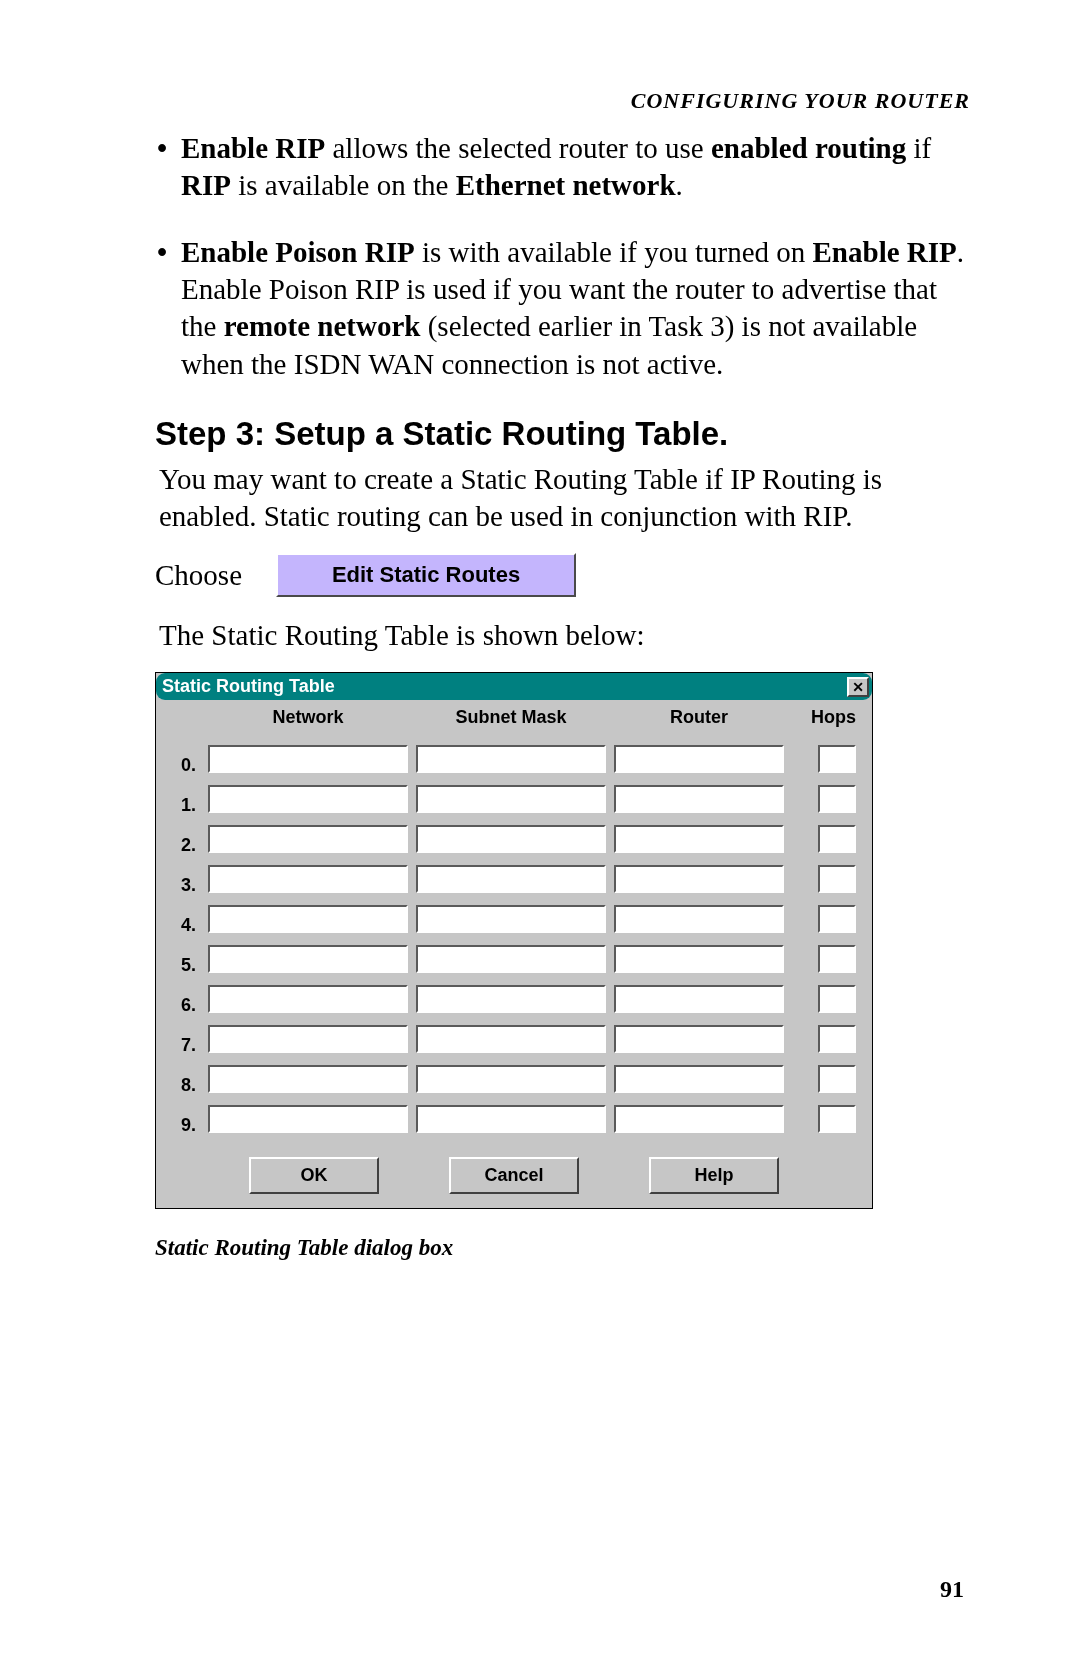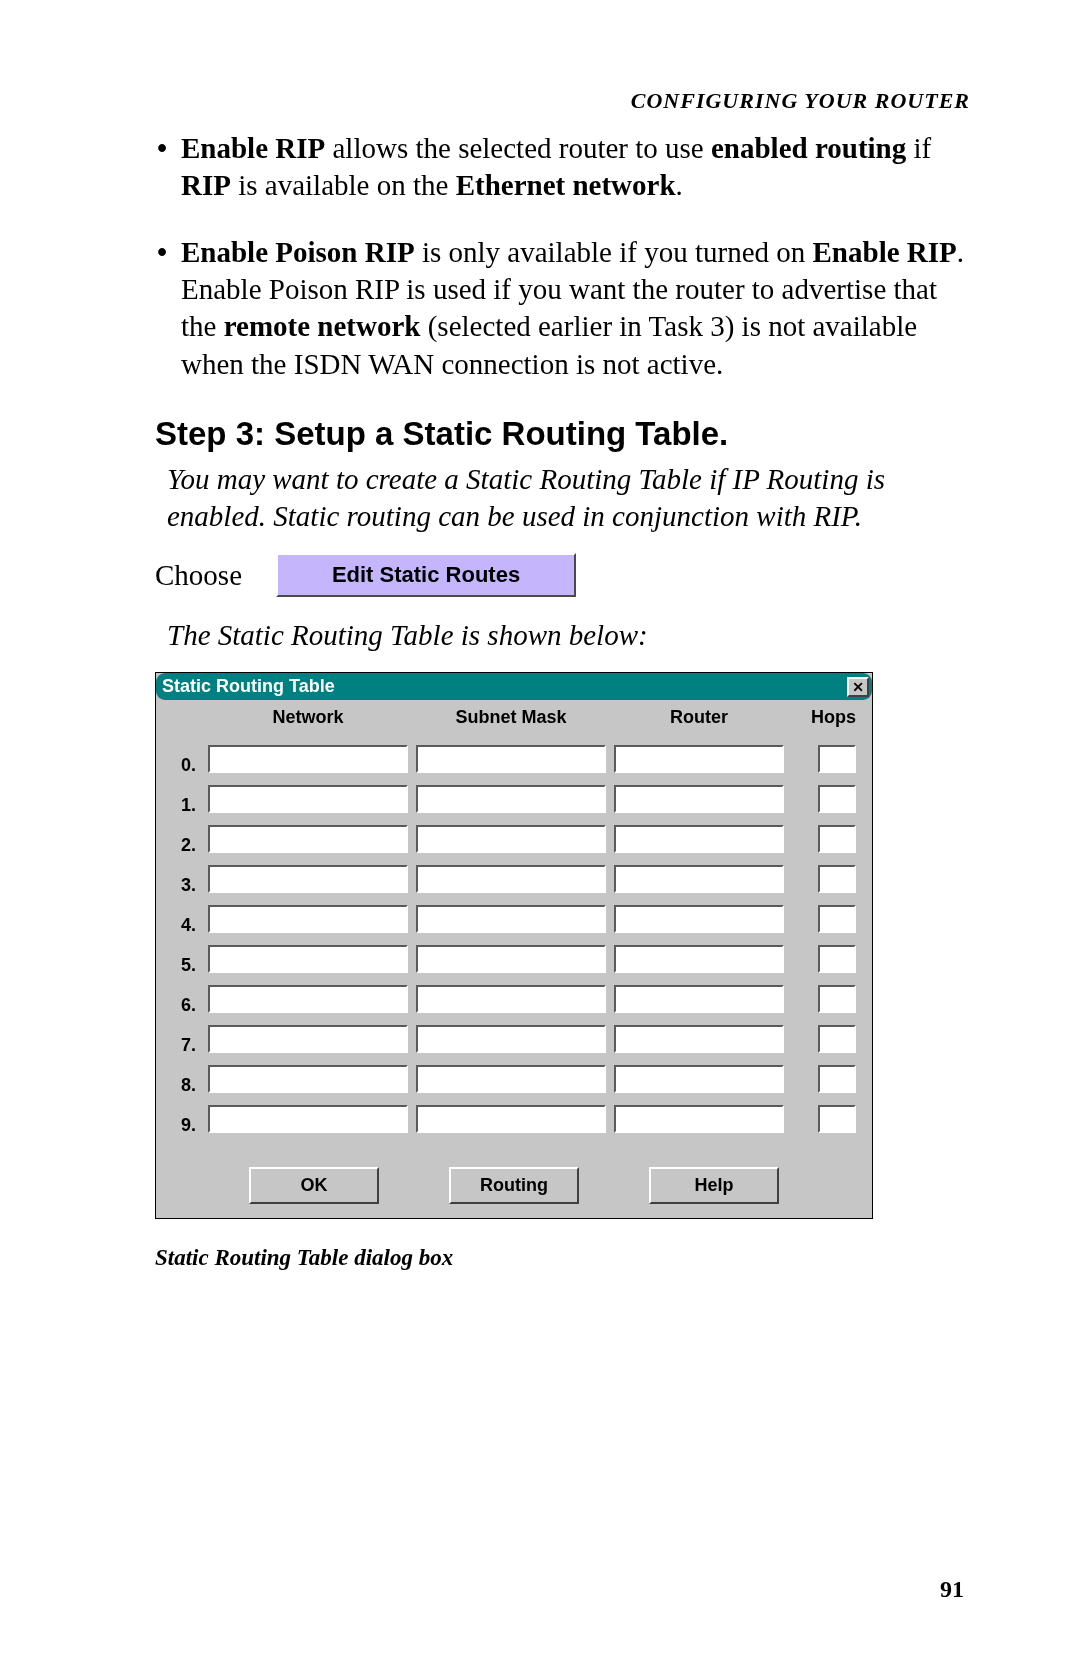--- a/index.html
+++ b/index.html
@@ -45,21 +45,21 @@
     top: 0;
     font-weight: bold;
   }
   .b { font-weight: bold; }
   .step-heading {
     font-family: Arial, Helvetica, sans-serif;
     font-weight: bold;
     font-size: 33px;
     margin: 8px 0 6px 0;
   }
-  .para { margin: 0 0 18px 12px; font-style: italic; }
+  .para { margin: 0 0 18px 4px; }
   .choose-row {
     display: flex;
     align-items: center;
     gap: 34px;
     margin-bottom: 20px;
   }
   .edit-static-btn {
     display: inline-block;
     background: #c4b5fd;
     border-top: 2px solid #ffffff;
@@ -145,21 +145,21 @@
     margin-bottom: 12px;
     font-family: Arial, sans-serif;
     font-size: 16px;
     padding: 0 4px;
   }
   .sunken-input.hops { width: 38px; justify-self: end; }
   .dialog-buttons {
     display: flex;
     justify-content: center;
     gap: 70px;
-    margin-top: 22px;
+    margin-top: 12px;
   }
   .win-button {
     min-width: 130px;
     text-align: center;
     font-family: Arial, Helvetica, sans-serif;
     font-weight: bold;
     font-size: 18px;
     padding: 5px 10px;
     background: #c6c6c6;
     border-top: 2px solid #ffffff;
@@ -192,21 +192,21 @@
   <div class="running-header">CONFIGURING YOUR ROUTER</div>
 
   <div class="body-text">
     <ul class="bullets">
       <li>
         <span class="bullet-dot">•</span>
         <span class="b">Enable RIP</span><span> allows the selected router to use </span><span class="b">enabled routing</span><span> if </span><span class="b">RIP</span><span> is available on the </span><span class="b">Ethernet network</span><span>.</span>
       </li>
       <li>
         <span class="bullet-dot">•</span>
-        <span class="b">Enable Poison RIP</span><span> is only available if you turned on </span><span class="b">Enable RIP</span><span>.  Enable Poison RIP is used if you want the router to advertise that the </span><span class="b">remote network</span><span> (selected earlier in Task 3) is not available when the ISDN WAN connection is not active.</span>
+        <span class="b">Enable Poison RIP</span><span> is with available if you turned on </span><span class="b">Enable RIP</span><span>.  Enable Poison RIP is used if you want the router to advertise that the </span><span class="b">remote network</span><span> (selected earlier in Task 3) is not available when the ISDN WAN connection is not active.</span>
       </li>
     </ul>
 
     <div class="step-heading">Step 3: Setup a Static Routing Table.</div>
     <p class="para">You may want to create a Static Routing Table if IP Routing is enabled. Static routing can be used in conjunction with RIP.</p>
 
     <div class="choose-row">
       <span>Choose</span>
       <span class="edit-static-btn">Edit Static Routes</span>
     </div>
@@ -296,21 +296,21 @@
             <input class="sunken-input" style="">
             <input class="sunken-input" style="">
             <input class="sunken-input" style="">
             <input class="sunken-input hops" style="">
           </div>
 
         </div>
 
         <div class="dialog-buttons">
           <div class="win-button">OK</div>
-          <div class="win-button">Routing</div>
+          <div class="win-button">Cancel</div>
           <div class="win-button">Help</div>
         </div>
       </div>
     </div>
 
     <div class="caption">Static Routing Table dialog box</div>
   </div>
 
   <div class="page-number">91</div>
 </div>

